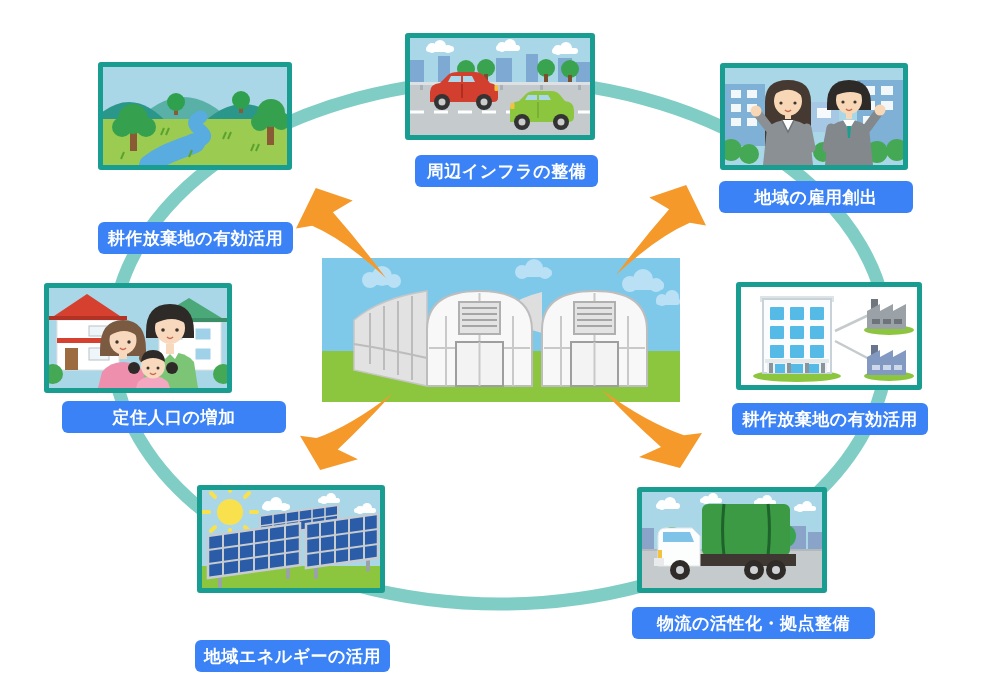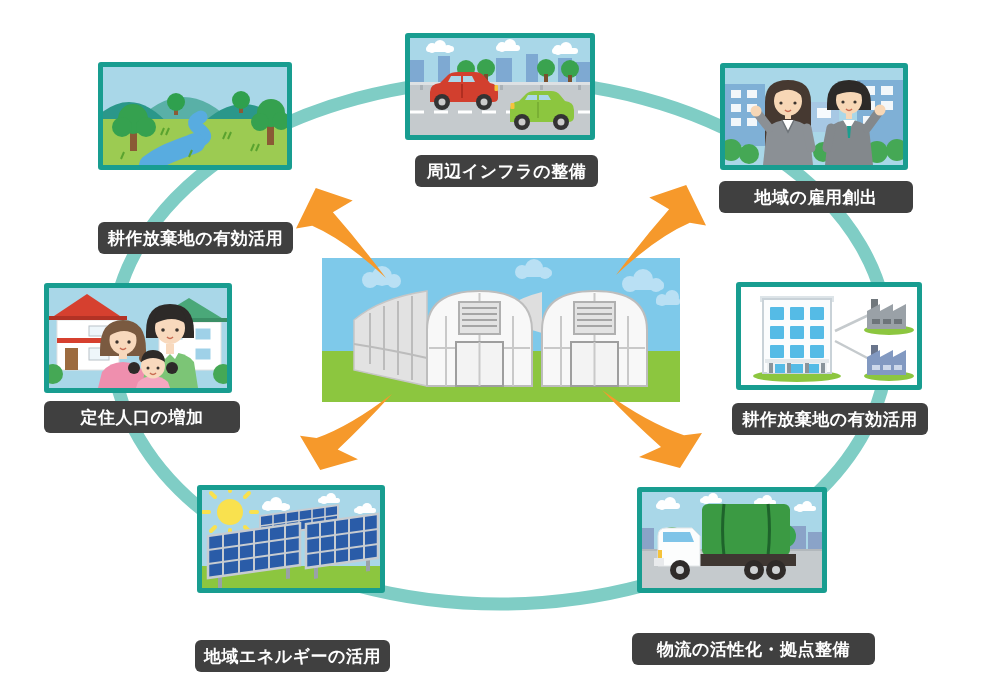--- a/index.html
+++ b/index.html
@@ -30,21 +30,21 @@
   
   .center-ill {
     position:absolute; left:322px; top:258px; width:358px; height:144px;
     z-index:2;
   }
   .center-ill svg { display:block; width:100%; height:100%; }
 
   
   .label {
     position:absolute;
-    background:#404040;
+    background:#3b82f6;
     color:#ffffff;
     font-weight:bold;
     font-size:17px;
     height:32px;
     line-height:32px;
     text-align:center;
     border-radius:6px;
     letter-spacing:0.5px;
     z-index:4;
     white-space:nowrap;
@@ -61,25 +61,25 @@
   
   .f-farmland { left:98px;  top:62px;  width:194px; height:108px; }
   .l-farmland { left:98px;  top:183px; width:195px;margin-top:39px; }
   .f-infra    { left:405px; top:33px;  width:190px; height:107px; }
   .l-infra    { left:415px; top:155px; width:183px; }
   .f-employ   { left:720px; top:63px;  width:188px; height:107px; }
   .l-employ   { left:719px; top:181px; width:194px; }
   .f-economy  { left:736px; top:282px; width:186px; height:108px; }
   .l-economy  { left:732px; top:403px; width:196px; }
   .f-pop      { left:44px;  top:283px; width:188px; height:110px; }
-  .l-pop      { left:44px;  top:401px; width:196px; }
+  .l-pop      { left:62px;  top:401px; width:224px; }
   .f-energy   { left:197px; top:485px; width:188px; height:108px; }
   .l-energy   { left:195px; top:640px; width:195px; }
   .f-logi     { left:637px; top:487px; width:190px; height:106px; }
-  .l-logi     { left:632px; top:633px; width:243px; }
+  .l-logi     { left:632px; top:607px; width:243px; }
 </style>
 </head>
 <body>
 
 <div class="stage">
 
   <svg class="ring" width="1001" height="676" aria-hidden="true">
     <ellipse cx="500" cy="342" rx="388" ry="262" fill="none" stroke="#7fcdc5" stroke-width="13"></ellipse>
   </svg>
 

